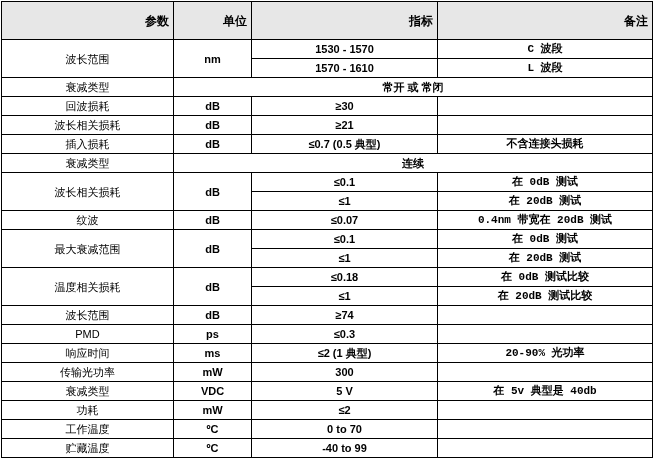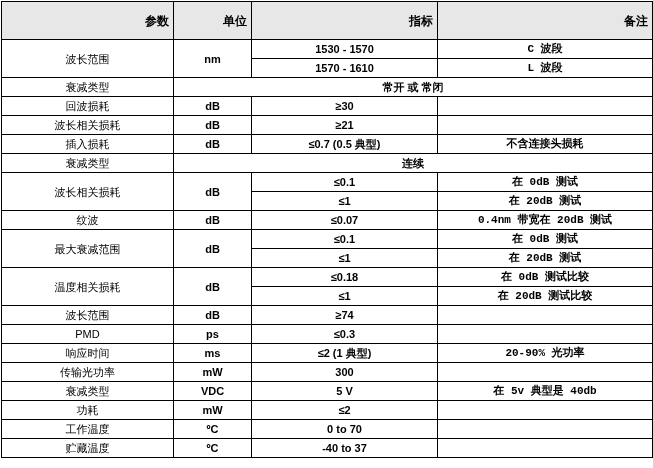--- a/index.html
+++ b/index.html
@@ -192,17 +192,17 @@
       </tr>
       <tr>
         <td class="param">工作温度</td>
         <td class="unit">ºC</td>
         <td class="spec">0 to 70</td>
         <td class="remark empty-remark"></td>
       </tr>
       <tr>
         <td class="param">贮藏温度</td>
         <td class="unit">ºC</td>
-        <td class="spec">-40 to 37</td>
+        <td class="spec">-40 to 99</td>
         <td class="remark empty-remark"></td>
       </tr>
     </tbody>
 </table>
 
 </body></html>

